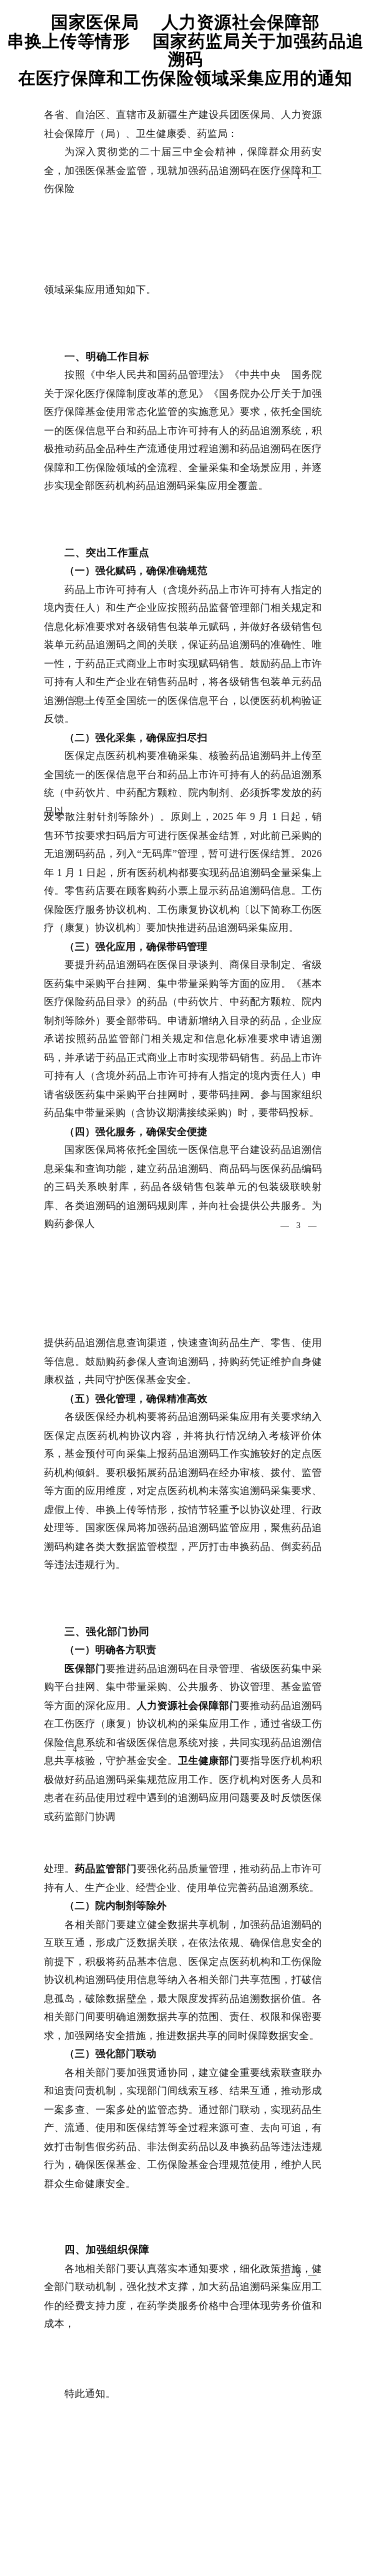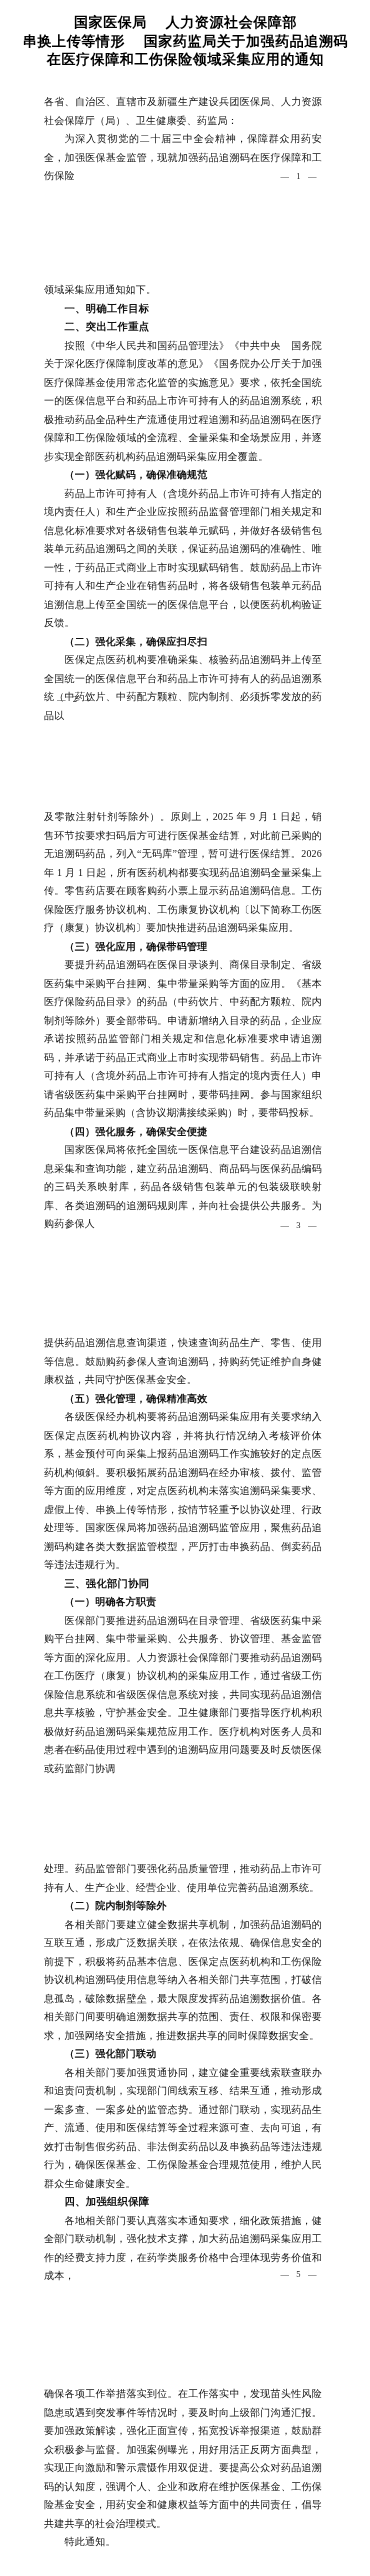--- a/index.html
+++ b/index.html
@@ -1,52 +1,52 @@
 <!DOCTYPE html>
 <html style="font-size:8.2px"><head>
 <meta charset="utf-8">
 <style>
   html,body{margin:0;padding:0;background:#ffffff;}
   body{width:371px;height:2822px;position:relative;overflow:hidden;
        font-family:"Liberation Serif","DejaVu Serif",serif;color:#0a0a0a;}
   .doc{position:absolute;left:0;top:0;width:371px;height:2822px;background:#ffffff;}
   .title{position:absolute;top:14.4px;left:0;width:371px;text-align:center;
-         font-weight:bold;font-size:14px;line-height:18.5px;letter-spacing:0.6px;color:#000;}
+         font-weight:bold;font-size:17px;line-height:18.5px;letter-spacing:0.6px;color:#000;}
   .page-content{position:absolute;left:44px;width:278px;}
   .blk{margin:0;font-size:10px;line-height:18.5px;letter-spacing:0.2px;
        text-align:justify;text-justify:inter-character;color:#111;}
   .blk.ind{text-indent:20.6px;}
   .blk.h1{font-family:"Liberation Sans","DejaVu Sans",sans-serif;font-weight:bold;
-          font-size:10.3px;letter-spacing:0.3px;}
+          font-size:10.3px;letter-spacing:0.3px;margin-top:48px;}
   .blk.h2{font-weight:700;}
-  .seg-bold{font-family:"Liberation Sans","DejaVu Sans",sans-serif;font-weight:normal;}
+  .seg-bold{font-family:"Liberation Sans","DejaVu Sans",sans-serif;font-weight:bold;}
   .marker{position:absolute;font-size:8.5px;letter-spacing:2.6px;color:#222;white-space:nowrap;}
   .marker.right{right:52px;}
   .m-left2{left:57px;}
 </style>
 </head>
 <body>
 
 <div class="doc">
 
   <header class="title">
     <div>国家医保局　 人力资源社会保障部</div>
     <div>串换上传等情形　 国家药监局关于加强药品追溯码</div>
     <div>在医疗保障和工伤保险领域采集应用的通知</div>
   </header>
 
-  <section class="page-content" style="top:93px">
+  <section class="page-content" style="top:106px">
       <p class="blk ">各省、自治区、直辖市及新疆生产建设兵团医保局、人力资源社会保障厅（局）、卫生健康委、药监局：</p>
       <p class="blk  ind">为深入贯彻党的二十届三中全会精神，保障群众用药安全，加强医保基金监管，现就加强药品追溯码在医疗保障和工伤保险</p>
     </section>
   <section class="page-content" style="top:281px">
       <p class="blk ">领域采集应用通知如下。</p>
       <p class="blk h1 ind">一、明确工作目标</p>
+      <p class="blk  ind">按照《中华人民共和国药品管理法》《中共中央　国务院关于深化医疗保障制度改革的意见》《国务院办公厅关于加强医疗保障基金使用常态化监管的实施意见》要求，依托全国统一的医保信息平台和药品上市许可持有人的药品追溯系统，积极推动药品全品种生产流通使用过程追溯和药品追溯码在医疗保障和工伤保险领域的全流程、全量采集和全场景应用，并逐步实现全部医药机构药品追溯码采集应用全覆盖。</p>
       <p class="blk h1 ind">二、突出工作重点</p>
-      <p class="blk  ind">按照《中华人民共和国药品管理法》《中共中央　国务院关于深化医疗保障制度改革的意见》《国务院办公厅关于加强医疗保障基金使用常态化监管的实施意见》要求，依托全国统一的医保信息平台和药品上市许可持有人的药品追溯系统，积极推动药品全品种生产流通使用过程追溯和药品追溯码在医疗保障和工伤保险领域的全流程、全量采集和全场景应用，并逐步实现全部医药机构药品追溯码采集应用全覆盖。</p>
       <p class="blk h2 ind">（一）强化赋码，确保准确规范</p>
       <p class="blk  ind">药品上市许可持有人（含境外药品上市许可持有人指定的境内责任人）和生产企业应按照药品监督管理部门相关规定和信息化标准要求对各级销售包装单元赋码，并做好各级销售包装单元药品追溯码之间的关联，保证药品追溯码的准确性、唯一性，于药品正式商业上市时实现赋码销售。鼓励药品上市许可持有人和生产企业在销售药品时，将各级销售包装单元药品追溯信息上传至全国统一的医保信息平台，以便医药机构验证反馈。</p>
       <p class="blk h2 ind">（二）强化采集，确保应扫尽扫</p>
       <p class="blk  ind">医保定点医药机构要准确采集、核验药品追溯码并上传至全国统一的医保信息平台和药品上市许可持有人的药品追溯系统（中药饮片、中药配方颗粒、院内制剂、必须拆零发放的药品以</p>
     </section>
   <section class="page-content" style="top:808px">
       <p class="blk ">及零散注射针剂等除外）。原则上，2025 年 9 月 1 日起，销售环节按要求扫码后方可进行医保基金结算，对此前已采购的无追溯码药品，列入“无码库”管理，暂可进行医保结算。2026 年 1 月 1 日起，所有医药机构都要实现药品追溯码全量采集上传。零售药店要在顾客购药小票上显示药品追溯码信息。工伤保险医疗服务协议机构、工伤康复协议机构〔以下简称工伤医疗（康复）协议机构〕要加快推进药品追溯码采集应用。</p>
       <p class="blk h2 ind">（三）强化应用，确保带码管理</p>
       <p class="blk  ind">要提升药品追溯码在医保目录谈判、商保目录制定、省级医药集中采购平台挂网、集中带量采购等方面的应用。《基本医疗保险药品目录》的药品（中药饮片、中药配方颗粒、院内制剂等除外）要全部带码。申请新增纳入目录的药品，企业应承诺按照药品监管部门相关规定和信息化标准要求申请追溯码，并承诺于药品正式商业上市时实现带码销售。药品上市许可持有人（含境外药品上市许可持有人指定的境内责任人）申请省级医药集中采购平台挂网时，要带码挂网。参与国家组织药品集中带量采购（含协议期满接续采购）时，要带码投标。</p>
       <p class="blk h2 ind">（四）强化服务，确保安全便捷</p>
@@ -63,21 +63,20 @@
   <section class="page-content" style="top:1860px">
       <p class="blk "><span>处理。</span><span class="seg-bold">药品监管部门</span><span>要强化药品质量管理，推动药品上市许可持有人、生产企业、经营企业、使用单位完善药品追溯系统。</span></p>
       <p class="blk h2 ind">（二）院内制剂等除外</p>
       <p class="blk  ind">各相关部门要建立健全数据共享机制，加强药品追溯码的互联互通，形成广泛数据关联，在依法依规、确保信息安全的前提下，积极将药品基本信息、医保定点医药机构和工伤保险协议机构追溯码使用信息等纳入各相关部门共享范围，打破信息孤岛，破除数据壁垒，最大限度发挥药品追溯数据价值。各相关部门间要明确追溯数据共享的范围、责任、权限和保密要求，加强网络安全措施，推进数据共享的同时保障数据安全。</p>
       <p class="blk h2 ind">（三）强化部门联动</p>
       <p class="blk  ind">各相关部门要加强贯通协同，建立健全重要线索联查联办和追责问责机制，实现部门间线索互移、结果互通，推动形成一案多查、一案多处的监管态势。通过部门联动，实现药品生产、流通、使用和医保结算等全过程来源可查、去向可追，有效打击制售假劣药品、非法倒卖药品以及串换药品等违法违规行为，确保医保基金、工伤保险基金合理规范使用，维护人民群众生命健康安全。</p>
       <p class="blk h1 ind">四、加强组织保障</p>
       <p class="blk  ind">各地相关部门要认真落实本通知要求，细化政策措施，健全部门联动机制，强化技术支撑，加大药品追溯码采集应用工作的经费支持力度，在药学类服务价格中合理体现劳务价值和成本，</p>
     </section>
   <section class="page-content" style="top:2385px">
-      <p class="blk ">确保各项工作举措落实到位。在工作落实中，发现苗头性风险隐患或遇到突发事件等情况时，要及时向上级部门沟通汇报。要加强政策解读，强化正面宣传，拓宽投诉举报渠道，鼓励群众积极参与监督。加强案例曝光，用好用活正反两方面典型，实现正向激励和警示震慑作用双促进。要提高公众对药品追溯码的认知度，强调个人、企业和政府在维护医保基金、工伤保险基金安全，用药安全和健康权益等方面中的共同责任，倡导共建共享的社会治理模式。</p>
       <p class="blk  ind">特此通知。</p>
     </section>
 
   <div class="marker right" style="top:171px">— 1 —</div>
   <div class="marker m-left2" style="top:694px">— 2 —</div>
   <div class="marker right" style="top:1220px">— 3 —</div>
   <div class="marker m-left2" style="top:1744px">— 4 —</div>
   <div class="marker right" style="top:2269px">— 5 —</div>
 
 </div>

